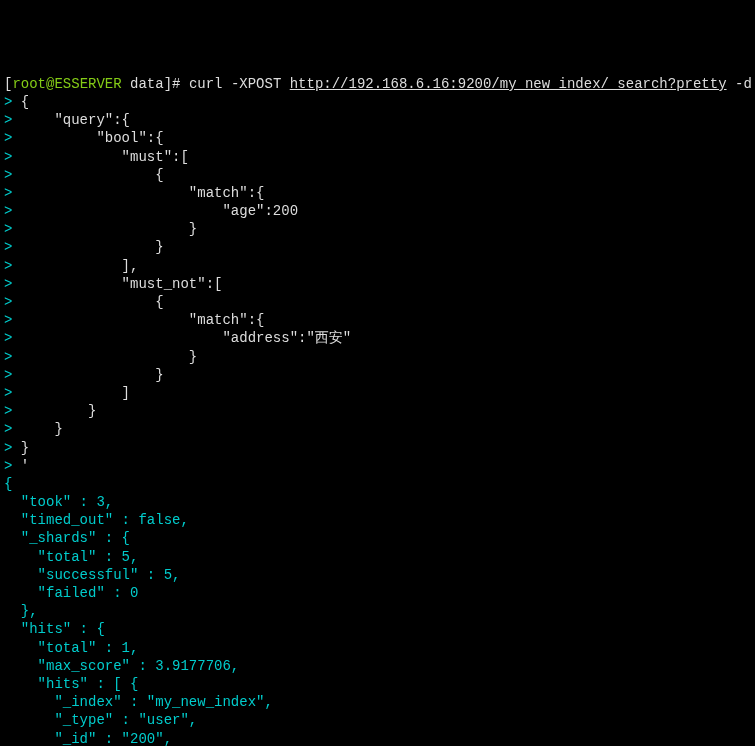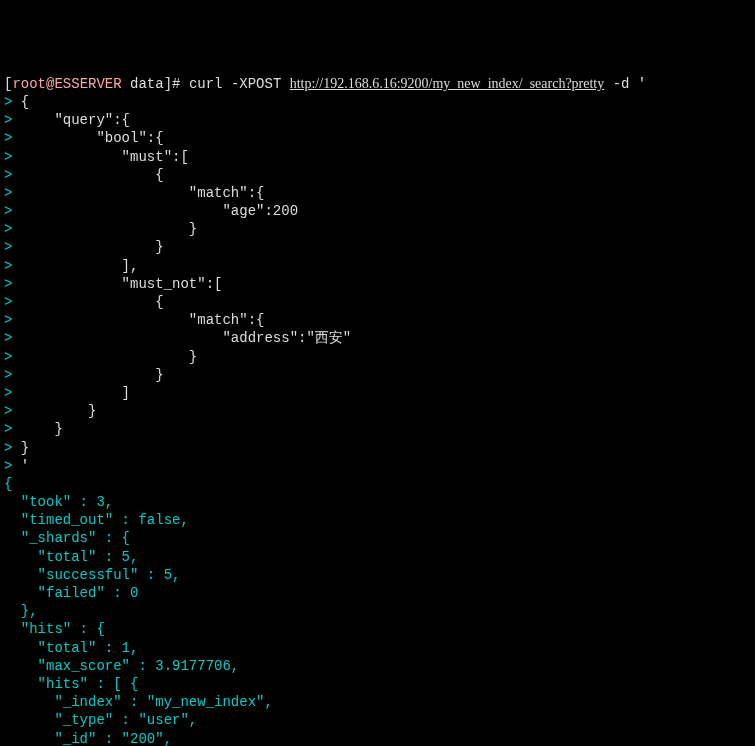--- a/index.html
+++ b/index.html
@@ -11,24 +11,24 @@
       background: #000000;
       font-family: "Courier New", Consolas, monospace;
       font-size: 14px;
       line-height: 1.3;
       padding: 2px 4px;
       width: 755px;
       height: 746px;
       overflow: hidden;
       white-space: pre;
     }
-    .red { color: #fca5a5; text-align: right; }
+    .red { color: #84cc16; text-align: right; }
     .cyan { color: #00cccc; }
     .white { color: #dddddd; }
-    .underline { text-decoration: underline; font-family: Liberation Serif, serif; }
+    .underline { text-decoration: underline; }
     .line { display: block; }
   </style>
 </head>
 <body>
 
 
 
 <div id="terminal"><span class="line"><span class="white">[</span><span class="red">root</span><span class="red">@</span><span class="red">ESSERVER</span><span class="white"> </span><span class="white">data</span><span class="white">]# </span><span class="white">curl -XPOST </span><span class="white underline">http://192.168.6.16:9200/my_new_index/_search?pretty</span><span class="white"> -d '</span></span><span class="line"><span class="cyan">&gt;</span><span class="white"> {</span></span><span class="line"><span class="cyan">&gt;</span><span class="white">     "query":{</span></span><span class="line"><span class="cyan">&gt;</span><span class="white">          "bool":{</span></span><span class="line"><span class="cyan">&gt;</span><span class="white">             "must":[</span></span><span class="line"><span class="cyan">&gt;</span><span class="white">                 {</span></span><span class="line"><span class="cyan">&gt;</span><span class="white">                     "match":{</span></span><span class="line"><span class="cyan">&gt;</span><span class="white">                         "age":200</span></span><span class="line"><span class="cyan">&gt;</span><span class="white">                     }</span></span><span class="line"><span class="cyan">&gt;</span><span class="white">                 }</span></span><span class="line"><span class="cyan">&gt;</span><span class="white">             ],</span></span><span class="line"><span class="cyan">&gt;</span><span class="white">             "must_not":[</span></span><span class="line"><span class="cyan">&gt;</span><span class="white">                 {</span></span><span class="line"><span class="cyan">&gt;</span><span class="white">                     "match":{</span></span><span class="line"><span class="cyan">&gt;</span><span class="white">                         "address":"西安"</span></span><span class="line"><span class="cyan">&gt;</span><span class="white">                     }</span></span><span class="line"><span class="cyan">&gt;</span><span class="white">                 }</span></span><span class="line"><span class="cyan">&gt;</span><span class="white">             ]</span></span><span class="line"><span class="cyan">&gt;</span><span class="white">         }</span></span><span class="line"><span class="cyan">&gt;</span><span class="white">     }</span></span><span class="line"><span class="cyan">&gt;</span><span class="white"> }</span></span><span class="line"><span class="cyan">&gt;</span><span class="white"> '</span></span><span class="line"><span class="cyan">{</span></span><span class="line"><span class="cyan">  "took" : 3,</span></span><span class="line"><span class="cyan">  "timed_out" : false,</span></span><span class="line"><span class="cyan">  "_shards" : {</span></span><span class="line"><span class="cyan">    "total" : 5,</span></span><span class="line"><span class="cyan">    "successful" : 5,</span></span><span class="line"><span class="cyan">    "failed" : 0</span></span><span class="line"><span class="cyan">  },</span></span><span class="line"><span class="cyan">  "hits" : {</span></span><span class="line"><span class="cyan">    "total" : 1,</span></span><span class="line"><span class="cyan">    "max_score" : 3.9177706,</span></span><span class="line"><span class="cyan">    "hits" : [ {</span></span><span class="line"><span class="cyan">      "_index" : "my_new_index",</span></span><span class="line"><span class="cyan">      "_type" : "user",</span></span><span class="line"><span class="cyan">      "_id" : "200",</span></span></div>
 
 

